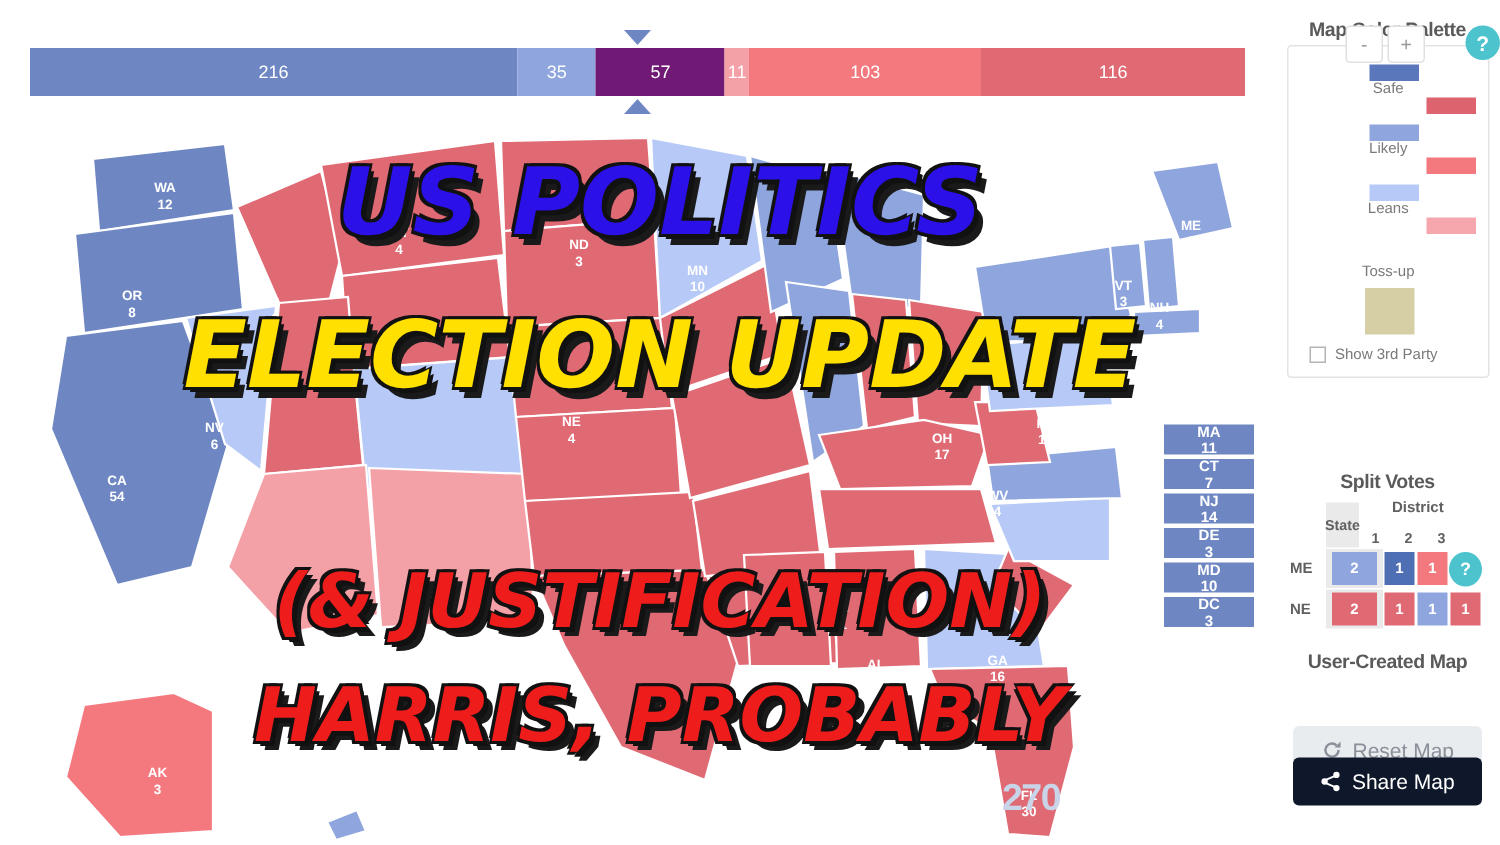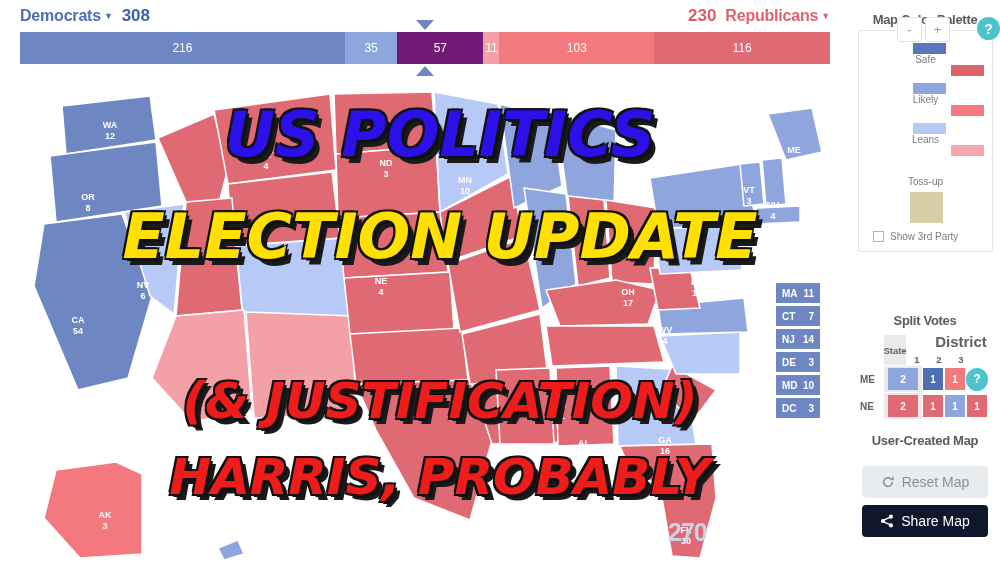--- a/index.html
+++ b/index.html
@@ -36,22 +36,22 @@
   .marker.top { top:20px; border-left:9px solid transparent; border-right:9px solid transparent; border-top:10px solid #6e87c2; }
   .marker.bot { top:66px; border-left:9px solid transparent; border-right:9px solid transparent; border-bottom:10px solid #6e87c2; }
 
   
   #map-wrap { position:absolute; left:0; top:78px; width:850px; height:485px; overflow:hidden; background:#fff; }
   #map-svg { position:absolute; left:0; top:0; }
   .st-lbl { font-family:"Liberation Sans", sans-serif; font-size:9px; font-weight:bold; fill:#ffffff; text-anchor:middle; }
 
   
   #boxed-states { position:absolute; left:776px; top:205px; width:60px; }
-  .bx { width:44px; height:20px; margin-bottom:3px; display:flex; align-items:center; justify-content:space-between;
-        padding:0 6px; font-size:10px; font-weight:bold; color:#fff; }
+  .bx { width:60px; height:20px; margin-bottom:3px; display:flex; align-items:center; justify-content:space-between;
+        padding:0 6px; font-size:10px; font-weight:bold; color:#fff;flex-direction:column; }
   .bx.dem-safe   { background:#6e87c2; }
 
   #watermark { position:absolute; left:668px; top:440px; font-size:25px; font-weight:bold; color:#c9d4e8; letter-spacing:-1px; }
 
   
   #overlay { position:absolute; left:0; top:0; width:880px; height:563px; pointer-events:none; }
   .ttl { position:absolute; width:100%; text-align:center; font-family:"DejaVu Sans", sans-serif;
          font-weight:bold; font-style:italic; white-space:nowrap; letter-spacing:0px; }
   #t1 { top:98px;  font-size:62px; color:#2b10e8;
         text-shadow: 3px 3px 0 #111, -2px -2px 0 #111, 2px -2px 0 #111, -2px 2px 0 #111, 6px 7px 0 #1a1a1a; }
@@ -86,58 +86,44 @@
   #third-row { position:absolute; left:14px; top:200px; display:flex; align-items:center; gap:6px; }
   .cbx { width:11px; height:11px; border:1px solid #b4b4b4; background:#fff; }
   #third-lbl { font-size:10px; color:#7a7a7a; }
 
   #split-h { position:absolute; left:0; top:313px; width:100%; }
   #split-tbl { position:absolute; left:10px; top:335px; width:134px; }
   .sv-head { display:flex; align-items:flex-end; height:30px; }
   .sv-rowlabel { width:24px; font-size:10px; font-weight:bold; color:#606060; text-align:left; }
   .sv-state-h { width:22px; height:30px; background:#eaeaea; color:#606060; font-size:9.5px; font-weight:bold;
                 display:flex; align-items:center; justify-content:center; }
-  #district-h { position:absolute; left:68px; top:-2px; width:66px; text-align:center; font-size:15px;
+  #district-h { position:absolute; left:68px; top:-2px; width:66px; text-align:left; font-size:10px;
                 font-weight:bold; color:#606060; }
   .sv-dnum { width:22px; text-align:center; font-size:9.5px; font-weight:bold; color:#606060; }
   .sv-row { display:flex; align-items:center; height:26px; margin-top:1px; }
   .sv-state-cell { width:38px; height:26px; background:#eaeaea; display:flex; align-items:center; justify-content:center; }
   .sv-chip { width:30px; height:22px; color:#fff; font-size:10px; font-weight:bold;
              display:flex; align-items:center; justify-content:center; }
   .sv-d { width:22px; display:flex; justify-content:center; }
   .sv-d .sv-chip { width:20px; height:22px; }
   .c-dem-safe{background:#4f6fb5;} .c-dem-likely{background:#8ea5dd;}
   .c-rep-safe{background:#e06a74;} .c-rep-likely{background:#f4797f;}
   .sv-q { width:23px; height:23px; border-radius:50%; background:#4cc3cd; color:#fff; font-size:12px;
           font-weight:bold; display:flex; align-items:center; justify-content:center; }
 
   #ucm-h { position:absolute; left:0; top:433px; width:100%; }
   .big-btn { position:absolute; left:12px; width:126px; height:32px; border-radius:4px;
              display:flex; align-items:center; justify-content:center; gap:7px; font-size:14px; }
-  #reset-btn { top:466px; background:#e9ecef; color:#8a9099; }
+  #reset-btn { top:484px; background:#e9ecef; color:#8a9099; }
   #share-btn { top:505px; background:#0f172a; color:#fff; }
 </style>
 </head>
 <body>
 
 <div id="top-area">
-  <div id="ec-labels">
-    <div class="ec-left">
-      <div class="party-name dem">
-        <span>Democrats</span><span class="caret">▼</span>
-      </div>
-      <div class="ec-total dem">308</div>
-    </div>
-    <div class="ec-right">
-      <div class="ec-total rep">230</div>
-      <div class="party-name rep">
-        <span>Republicans</span><span class="caret">▼</span>
-      </div>
-    </div>
-  </div>
 
   <div id="ec-bar">
       <div class="seg s-dem-safe" style="width: 40.1%;">
         <span>216</span>
       </div>
       <div class="seg s-dem-likely" style="width: 6.5%;">
         <span>35</span>
       </div>
       <div class="seg s-dem-leans" style="width: 10.6%;">
         <span>57</span>

